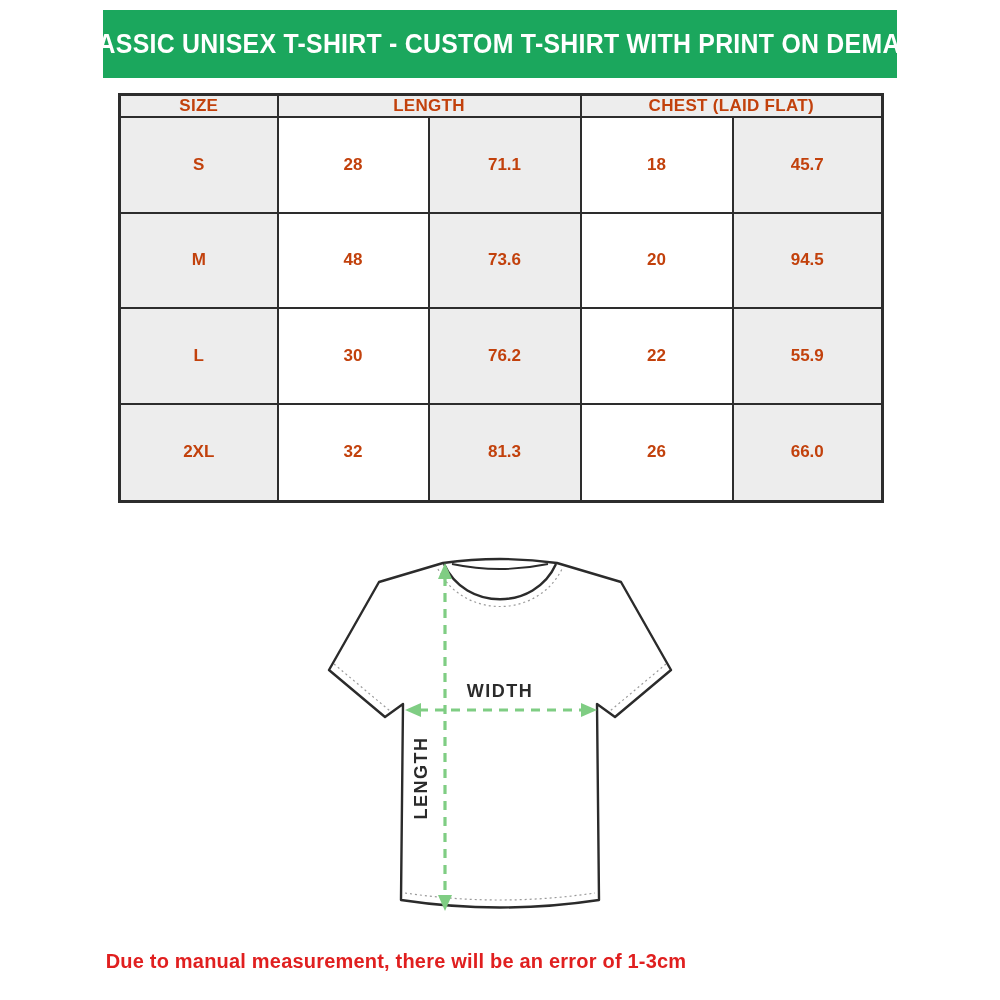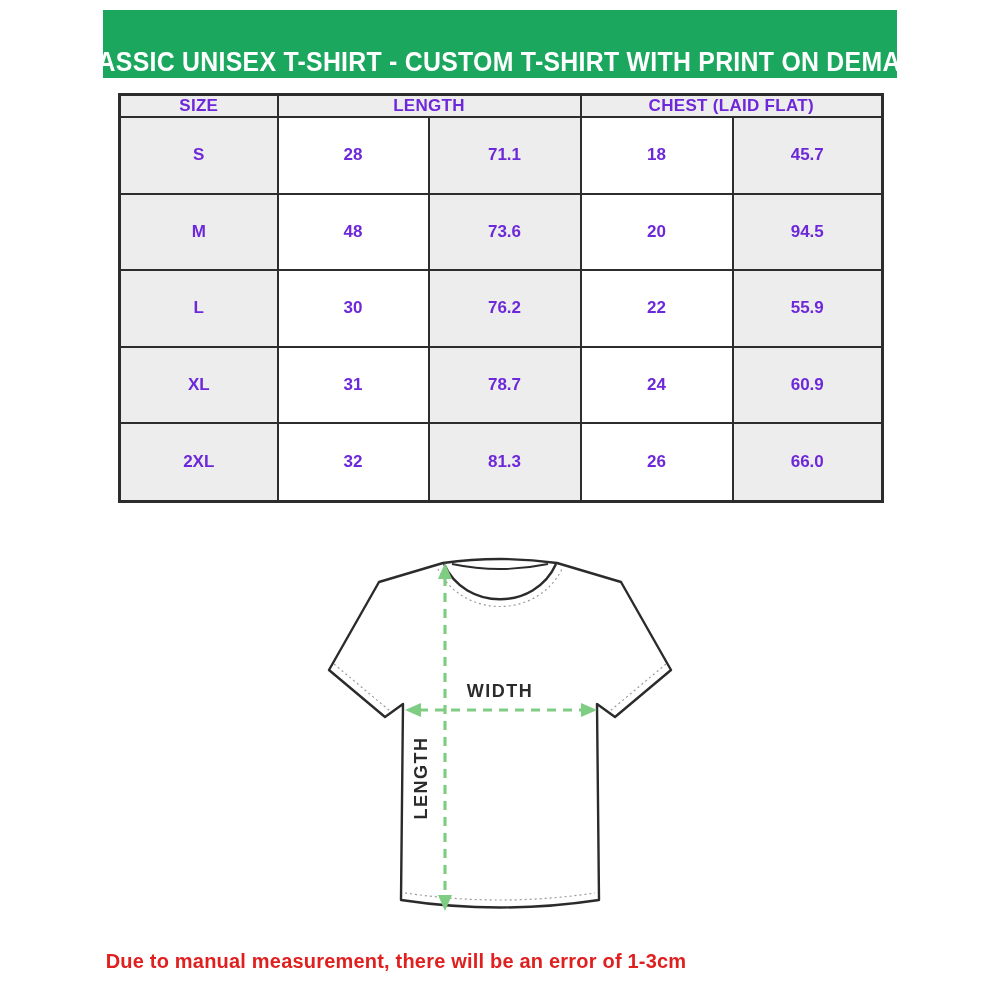--- a/index.html
+++ b/index.html
@@ -3,32 +3,32 @@
 <meta charset="utf-8">
 <style>
   html,body{margin:0;padding:0;}
   body{
     width:1000px;height:1000px;position:relative;background:#ffffff;
     font-family:"Liberation Sans",sans-serif;overflow:hidden;
   }
   
   .banner{
     position:absolute;left:103px;top:10px;width:794px;height:68px;
-    background:#1ba75d;display:flex;align-items:flex-end;justify-content:center;
+    background:#1ba75d;display:flex;align-items:center;justify-content:center;
   }
   .banner-text{
     color:#ffffff;font-weight:bold;font-size:27px;white-space:nowrap;
     transform:scaleX(0.92);letter-spacing:0.3px;
   }
   
   table.size-chart{
     position:absolute;left:118px;top:93px;width:763px;height:410px;
     border-collapse:collapse;table-layout:fixed;
     border:3px solid #2d2d2d;
-    font-size:17px;font-weight:bold;color:#6d28d9;text-align:center;
+    font-size:17px;font-weight:bold;color:#c2410c;text-align:center;
   }
   .size-chart th,.size-chart td{
     border:2px solid #2d2d2d;padding:0;vertical-align:middle;
   }
   .size-chart th{background:#ededed;font-size:17px;letter-spacing:0.3px;}
   .size-chart td.shade{background:#ededed;}
   
   .diagram{position:absolute;left:325px;top:551px;width:350px;height:375px;}
   
   .note{
@@ -74,27 +74,20 @@
       <td class="shade">94.5</td>
     </tr>
     <tr>
       <td class="shade">L</td>
       <td>30</td>
       <td class="shade">76.2</td>
       <td>22</td>
       <td class="shade">55.9</td>
     </tr>
     <tr>
-      <td class="shade">XL</td>
-      <td>31</td>
-      <td class="shade">78.7</td>
-      <td>24</td>
-      <td class="shade">60.9</td>
-    </tr>
-    <tr>
       <td class="shade">2XL</td>
       <td>32</td>
       <td class="shade">81.3</td>
       <td>26</td>
       <td class="shade">66.0</td>
     </tr>
   </tbody>
 </table>
 
 <svg class="diagram" viewBox="0 0 350 375">

